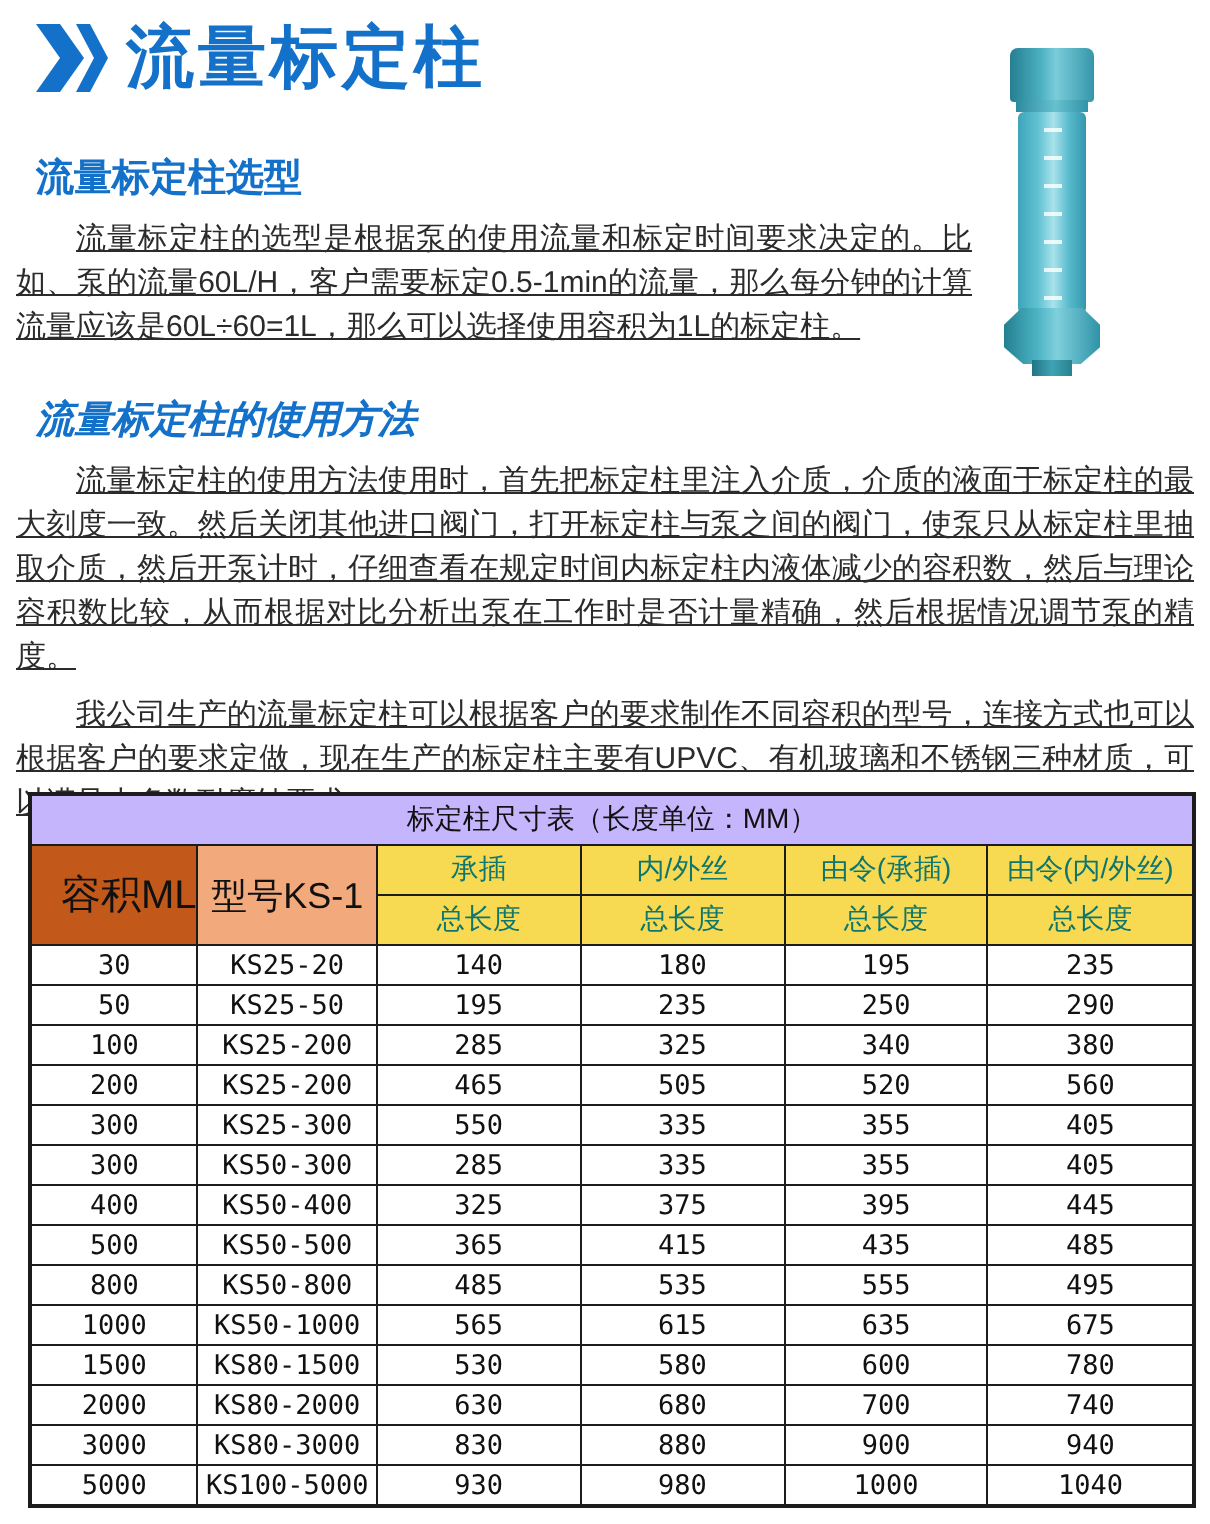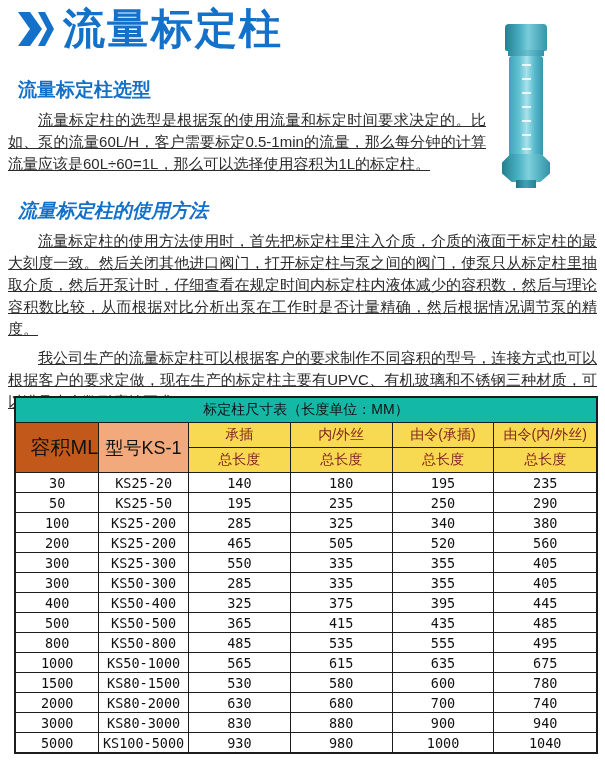--- a/index.html
+++ b/index.html
@@ -3,21 +3,21 @@
 <meta charset="utf-8">
 <style>
   html,body{margin:0;padding:0;}
   body{
     width:605px;height:762px;background:#ffffff;position:relative;overflow:hidden;
     font-family:"Liberation Sans",sans-serif;color:#2b2b2b;
   }
   
   .title-row{display:flex;align-items:center;gap:9px;margin:8px 0 0 16px;height:42px;}
   .chev{width:38px;height:34px;flex:0 0 auto;}
-  .page-title{font-size:42px;font-weight:bold;color:#1471c9;letter-spacing:2px;line-height:1;}
+  .page-title{font-size:34px;font-weight:bold;color:#1471c9;letter-spacing:2px;line-height:1;}
   
   .sec-h{font-size:19px;font-weight:bold;color:#1471c9;margin:0 0 0 18px;line-height:24px;}
   .sec-h.h1{margin-top:28px;}
   .sec-h.h2{margin-top:24px;font-style:italic;}
   .sec-h.h3{margin-top:18px;}
   
   .para{font-size:15px;line-height:22px;text-indent:2em;margin:7px 8px 0 8px;text-align:justify;text-decoration:underline;}
   .para.narrow{width:478px;}
   
   .photo{position:absolute;left:499px;top:24px;width:54px;height:164px;}
@@ -32,22 +32,22 @@
        clip-path:polygon(18% 0,82% 0,100% 30%,100% 70%,80% 100%,20% 100%,0 70%,0 30%);
        background:linear-gradient(90deg,#23808f,#4db3c4 35%,#7fd0dc 55%,#2f93a8);}
   .stub{position:absolute;left:17px;top:156px;width:20px;height:8px;
         background:linear-gradient(90deg,#1f7585,#3fa3b5 50%,#27828f);}
   
   .tbl-wrap{position:absolute;left:14px;top:396px;width:584px;}
   table{border-collapse:collapse;width:100%;table-layout:fixed;
         font-family:"Liberation Sans",sans-serif;}
   th,td{border:1px solid #1c1c1c;text-align:center;vertical-align:middle;padding:0;font-weight:normal;}
   table{border:2px solid #1c1c1c;}
-  .t-title{background:#14b8a6;height:24px;font-size:14px;color:#111;}
-  .grp{background:#f8da52;height:24px;font-size:14px;color:#7f1d1d;}
+  .t-title{background:#c4b5fd;height:24px;font-size:14px;color:#111;}
+  .grp{background:#f8da52;height:24px;font-size:14px;color:#0f766e;}
   .vol{background:#c2591a;font-size:20px;color:#111;text-align:right;}
   .model{background:#f2a97c;font-size:18px;color:#111;}
   tbody td{height:19px;font-family:"DejaVu Sans Mono",monospace;font-size:13.5px;background:#ffffff;color:#111;}
   col.c1{width:14.4%;} col.c2{width:15.4%;} col.c3,col.c4,col.c5{width:17.5%;} col.c6{width:17.7%;}
 </style>
 </head>
 <body>
 
 <div class="title-row">
   <svg class="chev" viewBox="0 0 38 34">

